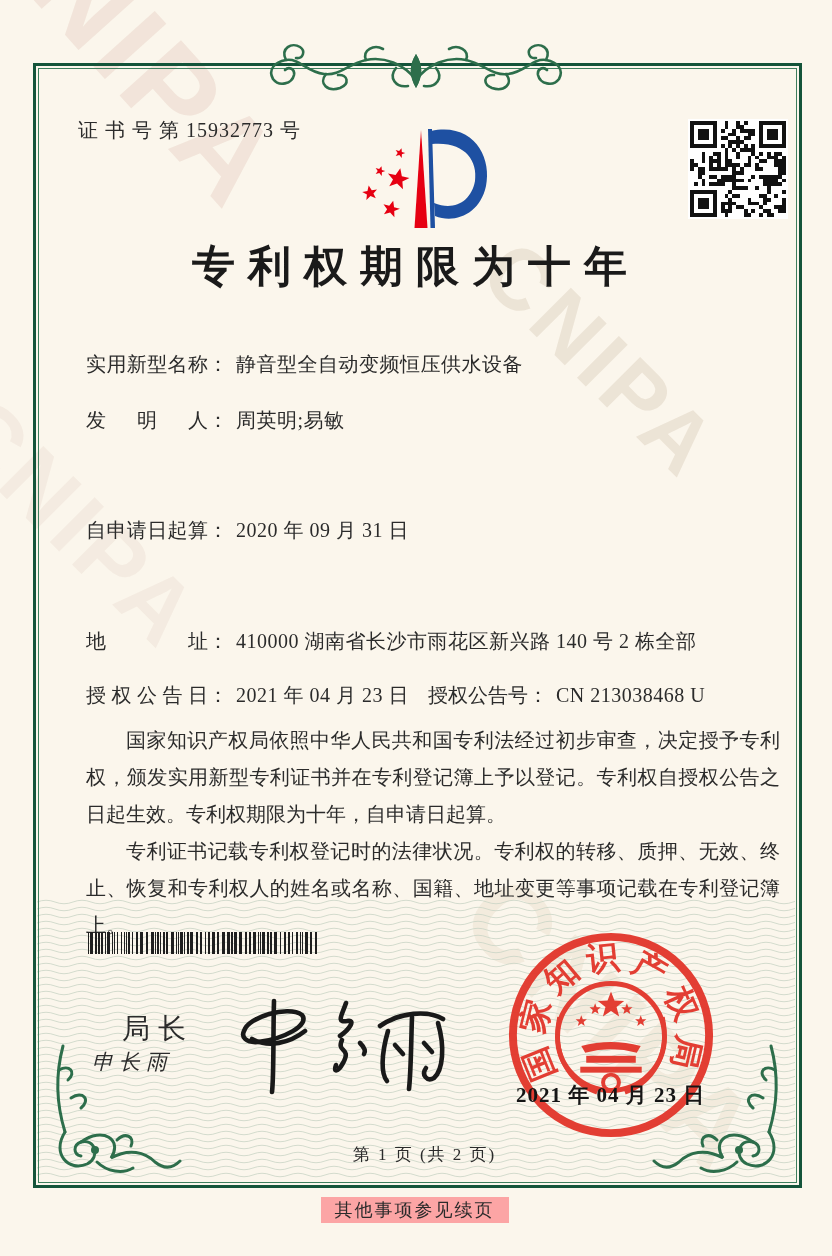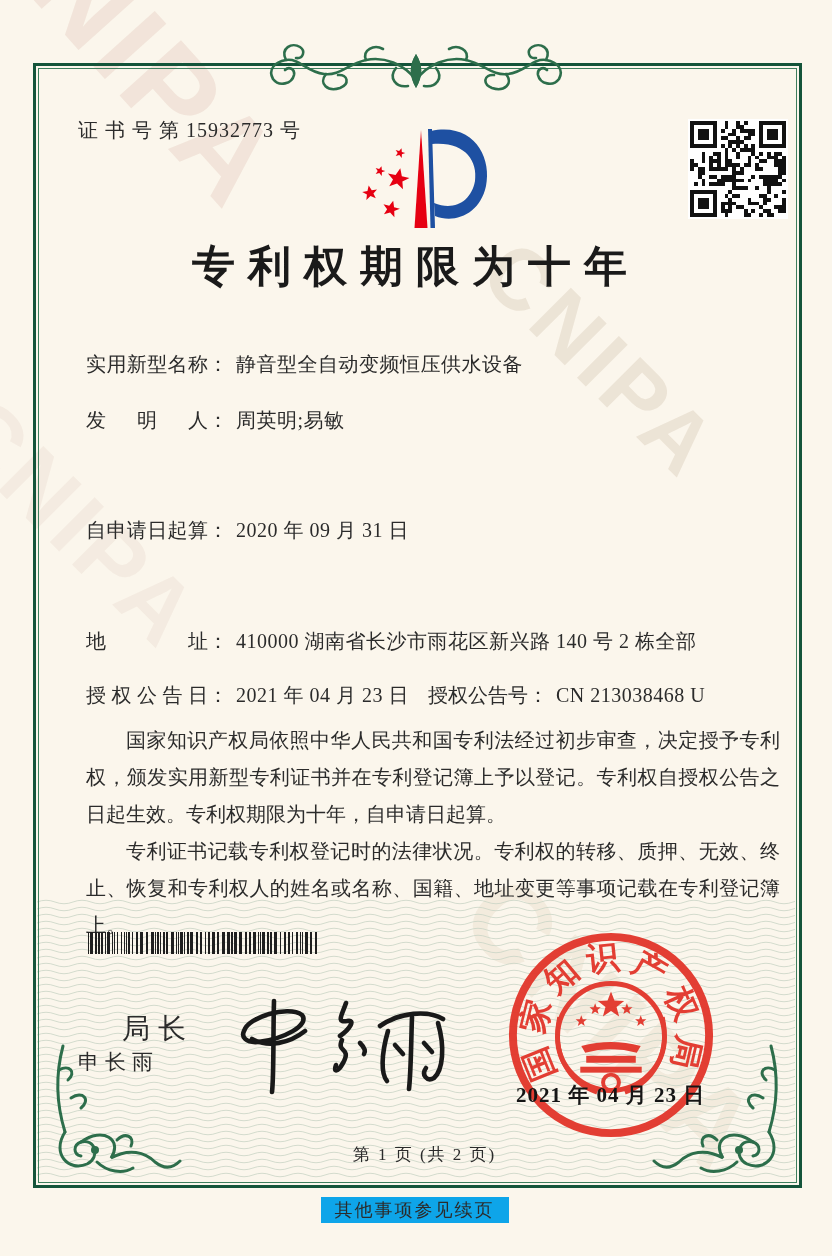--- a/index.html
+++ b/index.html
@@ -43,33 +43,33 @@
   .f-second{position:absolute; left:342px; top:0;}
   .paras{
     position:absolute; left:86px; top:722px; width:694px; z-index:4;
     font-size:20px; line-height:37px; text-align:justify;
   }
   .paras p{margin:0; text-indent:2em;}
   .barcode{position:absolute; left:88px; top:932px; width:238px; height:22px; display:flex; z-index:4;}
   .barcode div{height:100%;}
   .director-label{position:absolute; left:90px; top:1010px; font-size:28px; letter-spacing:8px; z-index:4;
     font-family:"Liberation Sans","DejaVu Sans",sans-serif;margin-left:32px;}
-  .director-name{position:absolute; left:78px; top:1048px; font-size:21px; letter-spacing:6px; z-index:4;
-    font-family:"Liberation Sans","DejaVu Sans",sans-serif;}
+  .director-name{position:absolute; left:92px; top:1048px; font-size:21px; letter-spacing:6px; z-index:4;
+    font-family:"Liberation Sans","DejaVu Sans",sans-serif;font-style:italic;}
   .signature{position:absolute; left:228px; top:995px; z-index:5;}
   .seal{position:absolute; left:502px; top:926px; z-index:5; opacity:.95;}
   .seal-date{
     position:absolute; left:508px; top:1081px; width:205px; text-align:center;
     font-size:21px; color:#151515; letter-spacing:1px; z-index:6; font-weight:bold;
   }
   .page-info{position:absolute; left:43px; top:1143px; width:763px; text-align:center; font-size:17px; z-index:4; letter-spacing:2px;}
   .cont-note{
     position:absolute; left:33px; top:1198px; width:763px; text-align:center; font-size:18px; z-index:4; letter-spacing:2px;
   }
-  .cont-note span{background:#0ea5e9; padding:3px 14px;}
+  .cont-note span{background:#fca5a5; padding:3px 14px;}
 </style>
 </head>
 <body>
 
 <div class="page">
 
   <div class="watermark wm1">CNIPA</div>
   <div class="watermark wm2">CNIPA</div>
   <div class="watermark wm3">CNIPA</div>
   <div class="watermark wm4">CNIPA</div>

